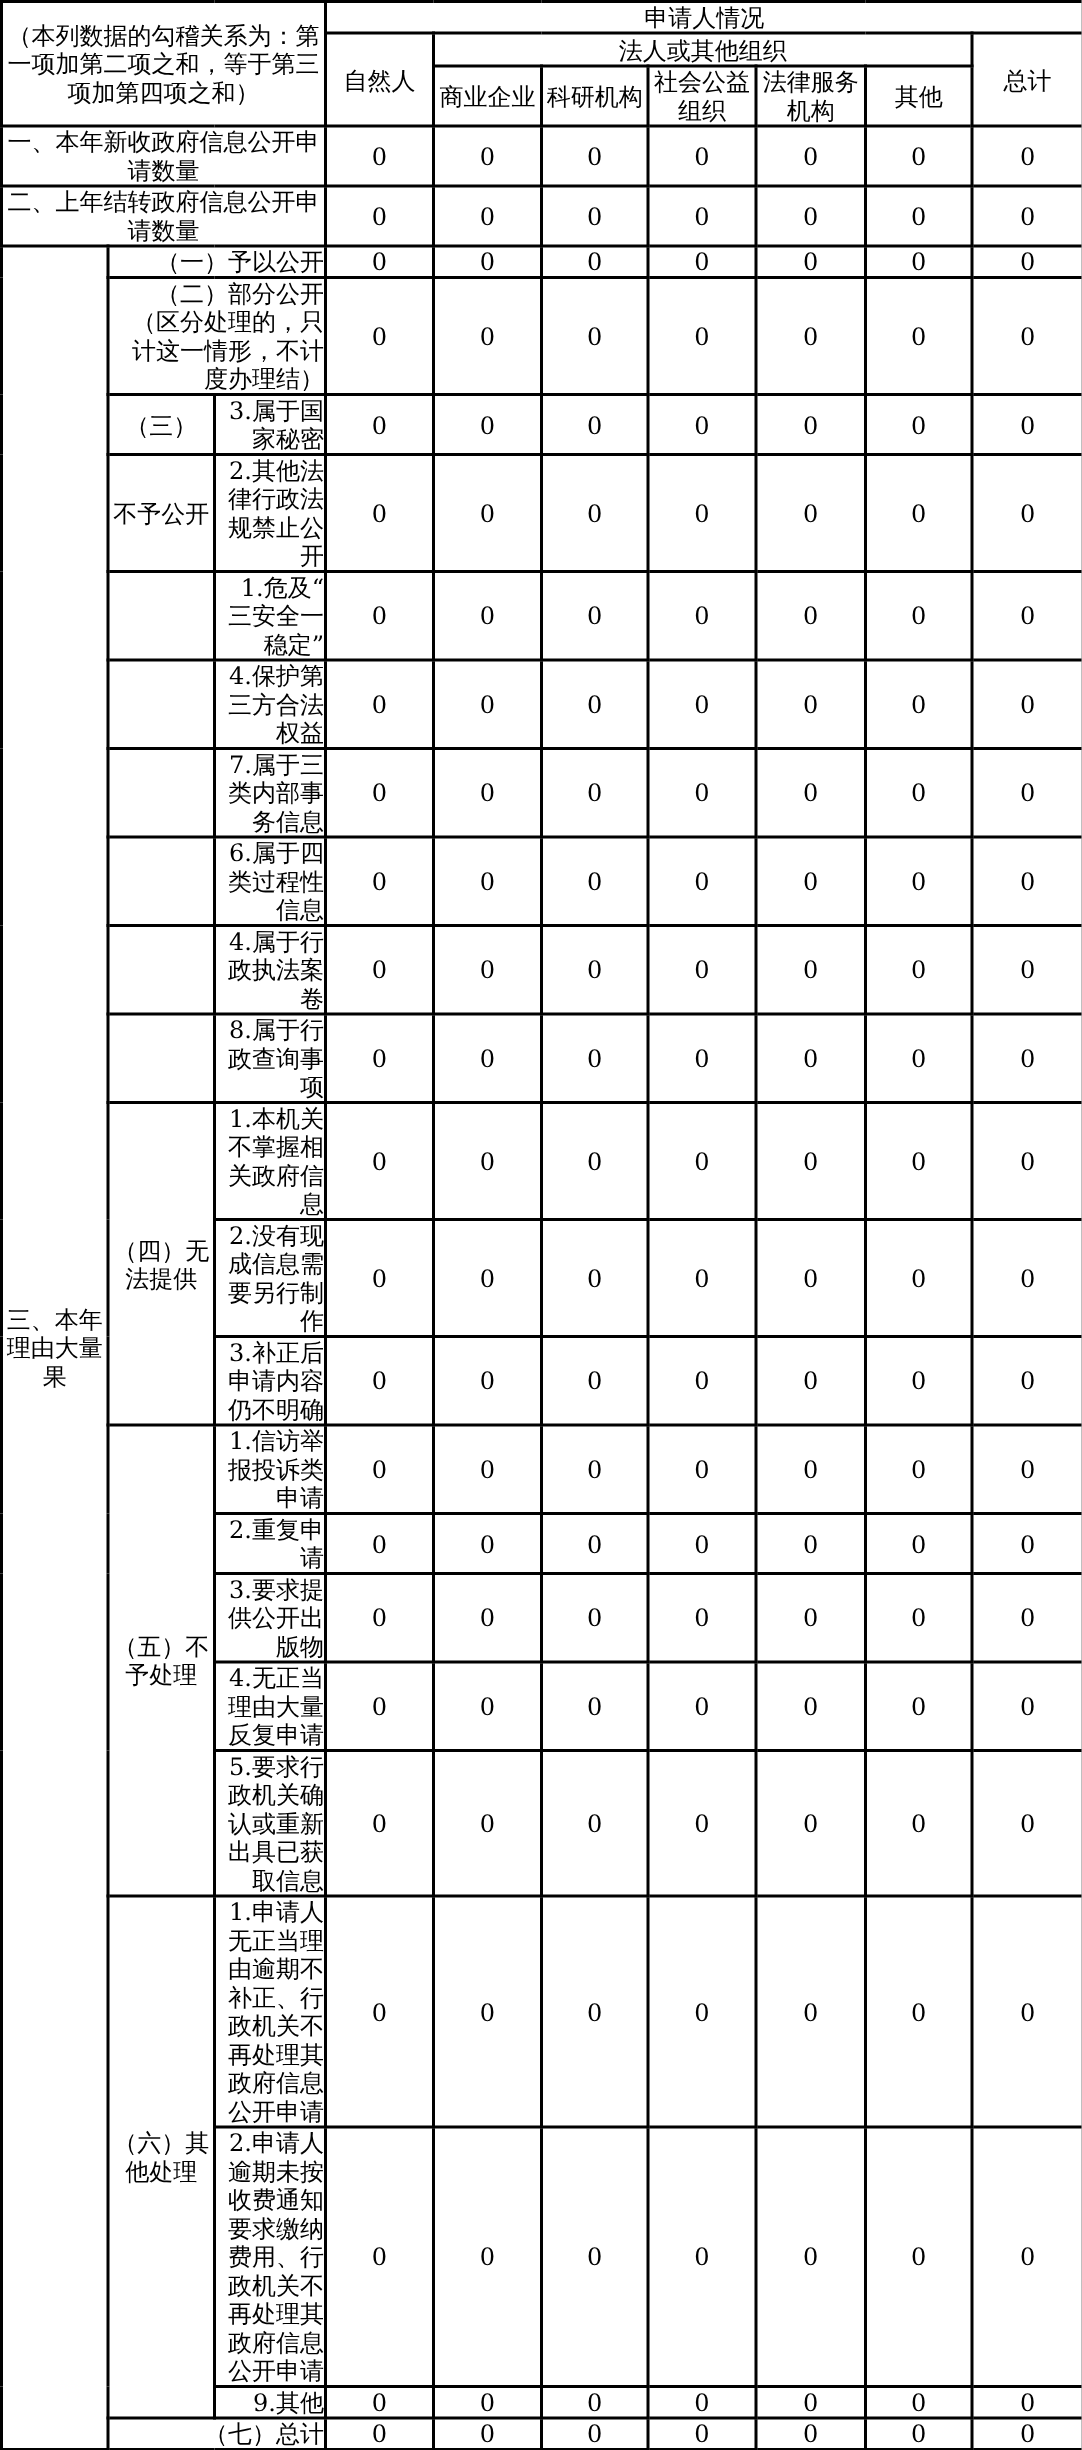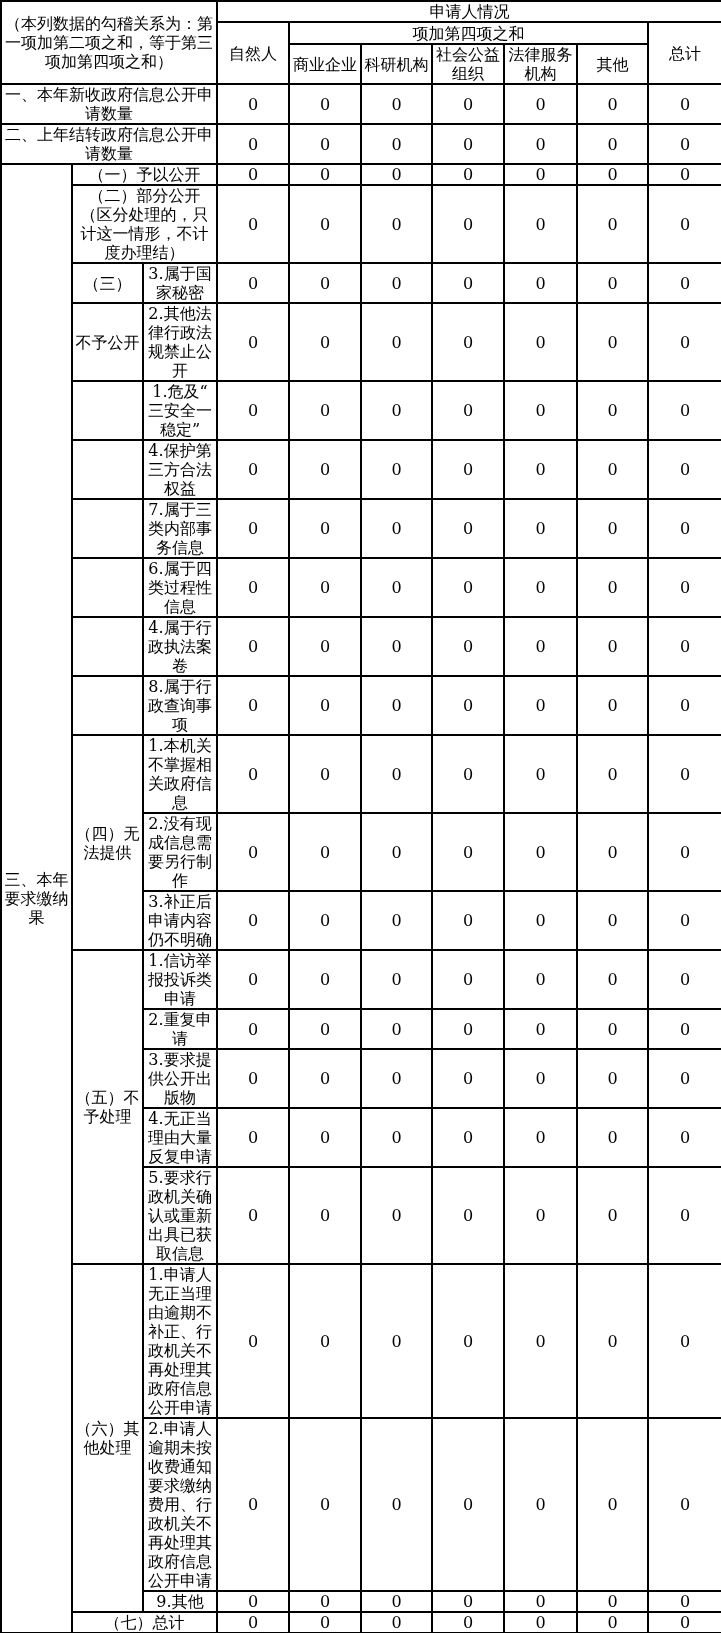--- a/index.html
+++ b/index.html
@@ -14,21 +14,21 @@
   }
   table.report td {
     border: 2px solid #000;
     padding: 0;
     white-space: pre-line;
     overflow: hidden;
     vertical-align: middle;
     word-break: break-all;
   }
   td.c { text-align: center; }
-  td.l { text-align: center; padding-left: 2px; }
+  td.l { text-align: right; padding-left: 2px; }
   td.v { text-align: center; }
   
   td.gb {
     border-top: 1px solid #b3b3b3;
     border-bottom: 1px solid #b3b3b3;
   }
 </style>
 </head>
 <body>
 
@@ -48,21 +48,21 @@
 
   <tbody>
       <tr style="height:20px">
     <td class="c" colspan="3" rowspan="3">（本列数据的勾稽关系为：第
 一项加第二项之和，等于第三
 项加第四项之和）</td>
     <td class="c" colspan="7">申请人情况</td>
   </tr>
   <tr style="height:22px">
     <td class="c" rowspan="2">自然人</td>
-    <td class="c" colspan="5">项加第四项之和</td>
+    <td class="c" colspan="5">法人或其他组织</td>
     <td class="c" rowspan="2">总计</td>
   </tr>
   <tr style="height:32px">
     <td class="c">商业企业</td>
     <td class="c">科研机构</td>
     <td class="c">社会公益
 组织</td>
     <td class="c">法律服务
 机构</td>
     <td class="c">其他</td>
@@ -86,21 +86,21 @@
         <td class="v">0</td>
         <td class="v">0</td>
         <td class="v">0</td>
         <td class="v">0</td>
         <td class="v">0</td>
         <td class="v">0</td>
       </tr>
 
   <tr>
     <td class="c" rowspan="22">三、本年
-要求缴纳
+理由大量
 果</td>
     <td class="l" colspan="2">（一）予以公开</td>
   <td class="v">0</td>
         <td class="v">0</td>
         <td class="v">0</td>
         <td class="v">0</td>
         <td class="v">0</td>
         <td class="v">0</td>
         <td class="v">0</td>
       </tr>

